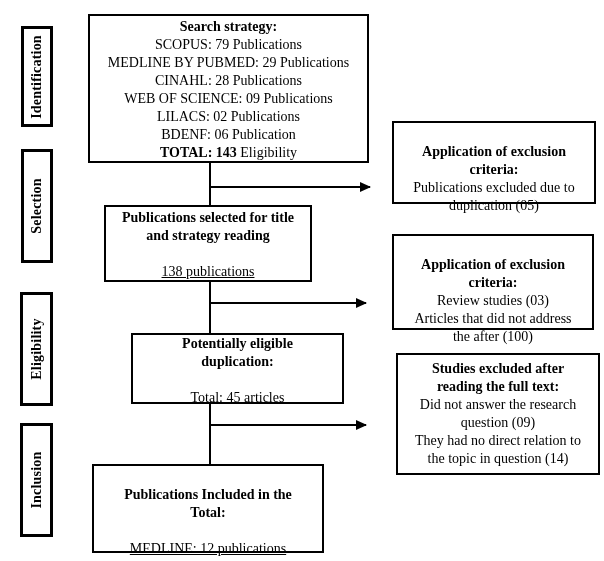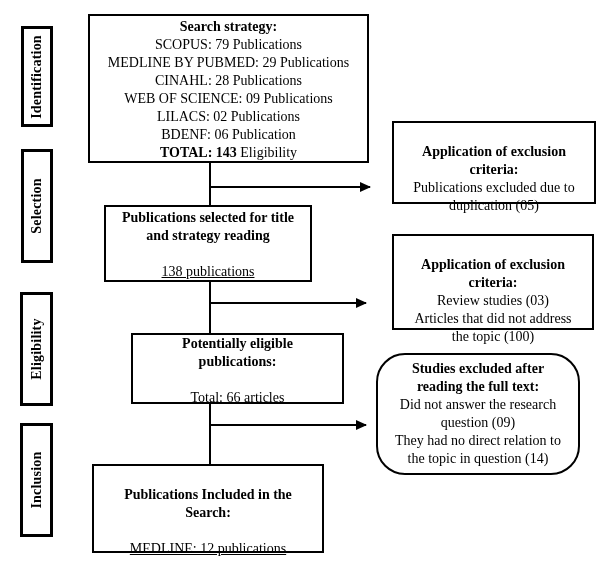--- a/index.html
+++ b/index.html
@@ -86,46 +86,46 @@
   </div>
 
   <div class="box pad2" style="left:104px; top:205px; width:208px; height:77px;">
     <div class="title">Publications selected for title</div>
     <div class="title">and strategy reading</div>
     <div class="gap">138 publications</div>
   </div>
 
   <div class="box" style="left:95px; top:333px; width:213px; height:71px;margin-left:36px;">
     <div class="title">Potentially eligible</div>
-    <div class="title">publications:</div>
-    <div class="gap">Total: 66 articles</div>
+    <div class="title">duplication:</div>
+    <div class="gap">Total: 45 articles</div>
   </div>
 
   <div class="box pad3" style="left:92px; top:464px; width:232px; height:89px;">
     <div class="title">Publications Included in the</div>
-    <div class="title">Search:</div>
+    <div class="title">Total:</div>
     <div class="gap">MEDLINE: 12 publications</div>
   </div>
 
   <div class="box pad3" style="left:392px; top:121px; width:204px; height:83px;">
     <div class="title">Application of exclusion</div>
     <div class="title">criteria:</div>
     <div>Publications excluded due to</div>
     <div>duplication (05)</div>
   </div>
 
   <div class="box pad3" style="left:392px; top:234px; width:202px; height:96px;">
     <div class="title">Application of exclusion</div>
     <div class="title">criteria:</div>
     <div>Review studies (03)</div>
     <div>Articles that did not address</div>
-    <div>the topic (100)</div>
+    <div>the after (100)</div>
   </div>
 
-  <div class="box pad5" style="left:376px; top:353px; width:204px; height:122px;border-radius:29px;">
+  <div class="box pad5" style="left:396px; top:353px; width:204px; height:122px;">
     <div class="title">Studies excluded after</div>
     <div class="title">reading the full text:</div>
     <div>Did not answer the research</div>
     <div>question (09)</div>
     <div>They had no direct relation to</div>
     <div>the topic in question (14)</div>
   </div>
 
 </div>
 

